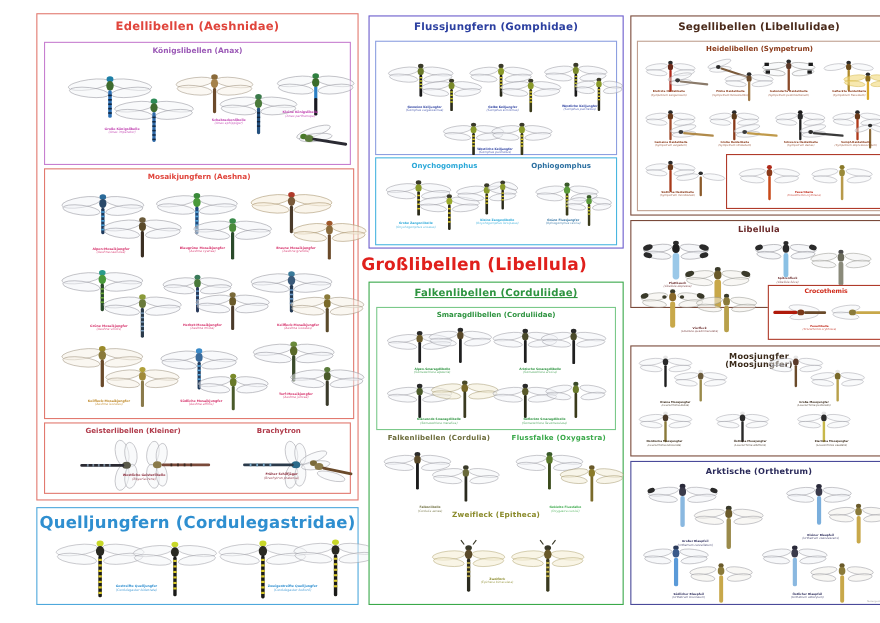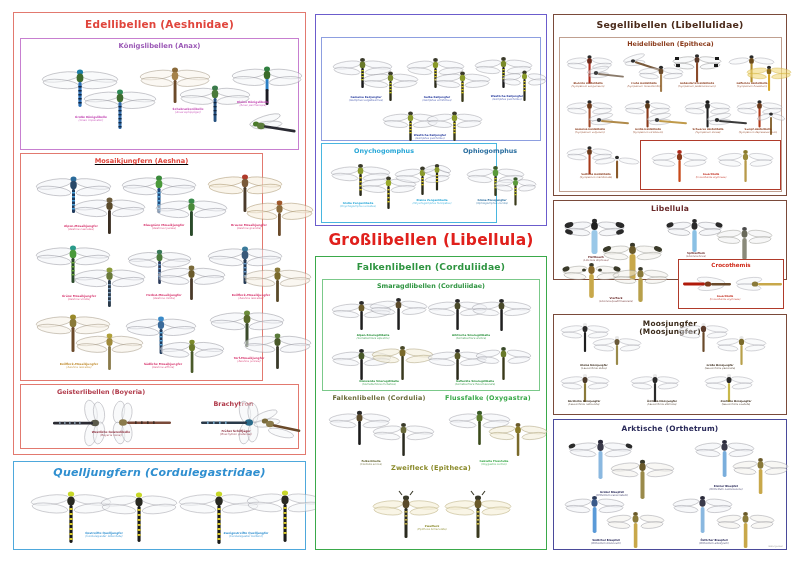--- a/index.html
+++ b/index.html
@@ -6,21 +6,21 @@
   html,body{margin:0;padding:0;}
   body{
     width:800px;height:566px;overflow:hidden;
     background:#ffffff;
     font-family:"DejaVu Sans","Liberation Sans",sans-serif;
     -webkit-font-smoothing:antialiased;
   }
   .poster{position:relative;width:800px;height:566px;background:#fff;}
 
   
-  .panel{position:absolute;box-sizing:border-box;background:#fff;}
+  .panel{position:absolute;box-sizing:border-box;background:#fff;margin-left:20px;}
   .panel>.hd{
     text-align:center;font-weight:bold;line-height:1.1;
     letter-spacing:.2px;
   }
   .sub{position:absolute;box-sizing:border-box;background:#fff;}
   .sub>.hd{text-align:center;font-weight:bold;line-height:1.15;}
 
   
   .plate{position:absolute;left:0;right:0;bottom:0;}
 
@@ -160,21 +160,21 @@
             <rect x="21" y="14" width="32" height="2.6" rx="1.2" fill="#2a2a32" transform="rotate(9 21 15)"></rect>
           </svg>
         </div>
         <div class="cap" style="left:232px;top:48px;color:#c040b0;font-size:2.9px;">
           <span>Kleine Königslibelle</span>
           <span class="sci">(Anax parthenope)</span>
         </div>
       </div>
     </div>
 
-    <div class="sub" style="left:6px;top:140px;width:243px;height:228px;border:1.3px solid #e2796f;text-decoration:underline;">
+    <div class="sub" style="left:6px;top:140px;width:282px;height:228px;border:1.3px solid #e2796f;">
       <div class="hd" style="color:#e0453c;font-size:6.6px;padding:4px 0 0;">Mosaikjungfern (Aeshna)</div>
       <div class="plate" style="top:13px;">
 
         <div class="dfly" style="left:14px;top:4px;">
           <svg width="78" height="44" viewBox="0 0 78 44">
             <g stroke="#8d8d96" stroke-width=".45" fill="#f2f3f7" fill-opacity=".5">
               <ellipse cx="19" cy="13" rx="18" ry="4.6" transform="rotate(-9 19 13)"></ellipse>
               <ellipse cx="58" cy="13" rx="18" ry="4.6" transform="rotate(9 58 13)"></ellipse>
               <ellipse cx="19" cy="20" rx="17" ry="4.4" transform="rotate(7 19 20)"></ellipse>
               <ellipse cx="58" cy="20" rx="17" ry="4.4" transform="rotate(-7 58 20)"></ellipse>
@@ -491,22 +491,22 @@
           </svg>
         </div>
         <div class="cap" style="left:228px;top:190px;color:#d6336c;font-size:2.9px;">
           <span>Torf-Mosaikjungfer</span>
           <span class="sci">(Aeshna juncea)</span>
         </div>
       </div>
     </div>
 
     <div class="sub" style="left:6px;top:371px;width:279px;height:65px;border:1.3px solid #e2796f;">
-      <div class="hd" style="position:absolute;left:10px;top:4px;width:140px;color:#b03a4a;font-size:6.4px;">Geisterlibellen (Boyeria)</div>
-      <div class="hd" style="position:absolute;left:150px;top:16px;width:125px;color:#b03a4a;font-size:6.4px;">Brachytron</div>
+      <div class="hd" style="position:absolute;left:10px;top:4px;width:140px;color:#b03a4a;font-size:6.4px;">Geisterlibellen (Kleiner)</div>
+      <div class="hd" style="position:absolute;left:150px;top:4px;width:125px;color:#b03a4a;font-size:6.4px;">Brachytron</div>
 
       <div class="dfly" style="left:26px;top:16px;">
         <svg width="84" height="44" viewBox="0 0 84 44">
           <g stroke="#9a9aa2" stroke-width=".45" fill="#f4f5f8" fill-opacity=".55">
             <ellipse cx="44" cy="11" rx="6" ry="12" transform="rotate(-12 44 11)"></ellipse>
             <ellipse cx="44" cy="33" rx="6" ry="12" transform="rotate(12 44 33)"></ellipse>
             <ellipse cx="52" cy="12" rx="5.5" ry="11" transform="rotate(-8 52 12)"></ellipse>
             <ellipse cx="52" cy="32" rx="5.5" ry="11" transform="rotate(8 52 32)"></ellipse>
           </g>
           <ellipse cx="48" cy="22" rx="4" ry="3.2" fill="#5a5a4a"></ellipse>
@@ -574,21 +574,21 @@
         </svg>
       </div>
       <div class="cap" style="left:215px;top:45px;color:#8a2a3a;font-size:2.9px;">
         <span>Früher Schilfjäger</span>
         <span class="sci">(Brachytron pratense)</span>
       </div>
     </div>
   </div>
 
   <div class="panel" style="left:13px;top:461px;width:293px;height:89px;border:1.4px solid #4ea8dc;">
-    <div class="hd" style="color:#2f8fd0;font-size:11px;padding:5px 0 0;font-style:italic;">Quelljungfern (Cordulegastridae)</div>
+    <div class="hd" style="color:#2f8fd0;font-size:15px;padding:5px 0 0;">Quelljungfern (Cordulegastridae)</div>
     <div class="plate" style="top:18px;">
       <div class="dfly" style="left:16px;top:6px;">
         <svg width="84" height="60" viewBox="0 0 84 60">
           <g stroke="#9a9aa2" stroke-width=".45" fill="#f4f5f8" fill-opacity=".5">
             <ellipse cx="20" cy="14" rx="19" ry="4.8" transform="rotate(-7 20 14)"></ellipse>
             <ellipse cx="62" cy="14" rx="19" ry="4.8" transform="rotate(7 62 14)"></ellipse>
             <ellipse cx="20" cy="22" rx="18" ry="4.6" transform="rotate(7 20 22)"></ellipse>
             <ellipse cx="62" cy="22" rx="18" ry="4.6" transform="rotate(-7 62 22)"></ellipse>
           </g>
           <ellipse cx="41" cy="8" rx="3.2" ry="2.6" fill="#c8d82a"></ellipse>
@@ -675,20 +675,21 @@
         </svg>
       </div>
       <div class="cap" style="left:232px;top:52px;color:#2f8fd0;font-size:2.9px;">
         <span>Zweigestreifte Quelljungfer</span>
         <span class="sci">(Cordulegaster boltonii)</span>
       </div>
     </div>
   </div>
 
   <div class="panel" style="left:315px;top:14px;width:232px;height:212px;border:1.5px solid #6b5ccc;">
+    <div class="hd" style="color:#2b3fa0;font-size:9.4px;padding:5px 0 4px;">Flussjungfern (Gomphidae)</div>
 
     <div class="sub" style="left:5px;top:22px;width:220px;height:104px;border:1px solid #8d9fe0;">
       <div class="plate" style="top:12px;">
         <div class="dfly" style="left:10px;top:4px;">
           <svg width="62" height="38" viewBox="0 0 62 38">
             <g stroke="#8d8d96" stroke-width=".4" fill="#f2f3f7" fill-opacity=".5">
               <ellipse cx="15" cy="11" rx="14" ry="3.6" transform="rotate(-8 15 11)"></ellipse>
               <ellipse cx="46" cy="11" rx="14" ry="3.6" transform="rotate(8 46 11)"></ellipse>
               <ellipse cx="15" cy="17" rx="13" ry="3.4" transform="rotate(7 15 17)"></ellipse>
               <ellipse cx="46" cy="17" rx="13" ry="3.4" transform="rotate(-7 46 17)"></ellipse>
@@ -852,21 +853,21 @@
             </g>
           </svg>
         </div>
         <div class="cap" style="left:108px;top:84px;color:#2b3fa0;font-size:2.7px;">
           <span>Westliche Keiljungfer</span>
           <span class="sci">(Gomphus pulchellus)</span>
         </div>
       </div>
     </div>
 
-    <div class="sub" style="left:5px;top:128px;width:176px;height:80px;border:1.2px solid #49b6e0;">
+    <div class="sub" style="left:5px;top:128px;width:220px;height:80px;border:1.2px solid #49b6e0;">
       <div class="hd" style="position:absolute;left:6px;top:4px;width:112px;color:#2aa8d8;font-size:6.4px;">Onychogomphus</div>
       <div class="hd" style="position:absolute;left:120px;top:4px;width:96px;color:#2b6fa0;font-size:6.4px;">Ophiogomphus</div>
 
       <div class="dfly" style="left:8px;top:16px;">
         <svg width="62" height="40" viewBox="0 0 62 40">
           <g stroke="#8d8d96" stroke-width=".4" fill="#f2f3f7" fill-opacity=".5">
             <ellipse cx="15" cy="11" rx="14" ry="3.6" transform="rotate(-8 15 11)"></ellipse>
             <ellipse cx="46" cy="11" rx="14" ry="3.6" transform="rotate(8 46 11)"></ellipse>
             <ellipse cx="15" cy="17" rx="13" ry="3.4" transform="rotate(7 15 17)"></ellipse>
             <ellipse cx="46" cy="17" rx="13" ry="3.4" transform="rotate(-7 46 17)"></ellipse>
@@ -986,21 +987,21 @@
         <span>Grüne Flussjungfer</span>
         <span class="sci">(Ophiogomphus cecilia)</span>
       </div>
     </div>
   </div>
 
   <div style="position:absolute;left:315px;top:231px;width:232px;text-align:center;
               color:#e0201c;font-size:15.5px;font-weight:bold;letter-spacing:.2px;">Großlibellen (Libellula)</div>
 
   <div class="panel" style="left:315px;top:256px;width:232px;height:294px;border:1.6px solid #3aa94a;">
-    <div class="hd" style="color:#2e9440;font-size:9.2px;padding:5px 0 4px;">Falkenlibellen (Corduliidae)</div>
+    <div class="hd" style="color:#2e9440;font-size:9.2px;padding:5px 0 4px;text-decoration:underline;">Falkenlibellen (Corduliidae)</div>
 
     <div class="sub" style="left:6px;top:22px;width:218px;height:112px;border:1px solid #7bc98a;">
       <div class="hd" style="color:#2e9440;font-size:6.4px;padding:3px 0 0;">Smaragdlibellen (Corduliidae)</div>
       <div class="plate" style="top:12px;">
         <div class="dfly" style="left:8px;top:6px;">
           <svg width="62" height="36" viewBox="0 0 62 36">
             <g stroke="#8d8d96" stroke-width=".4" fill="#f2f3f7" fill-opacity=".5">
               <ellipse cx="15" cy="10" rx="14" ry="3.4" transform="rotate(-8 15 10)"></ellipse>
               <ellipse cx="46" cy="10" rx="14" ry="3.4" transform="rotate(8 46 10)"></ellipse>
               <ellipse cx="15" cy="16" rx="13" ry="3.2" transform="rotate(7 15 16)"></ellipse>
@@ -1233,21 +1234,21 @@
     <div class="cap" style="left:116px;top:268px;color:#8a8a2a;font-size:2.7px;">
       <span>Zweifleck</span>
       <span class="sci">(Epitheca bimaculata)</span>
     </div>
   </div>
 
   <div class="panel" style="left:553px;top:14px;width:234px;height:182px;border:1.5px solid #7a4a3a;">
     <div class="hd" style="color:#4a2a1a;font-size:9.4px;padding:5px 0 4px;">Segellibellen (Libellulidae)</div>
 
     <div class="sub" style="left:5px;top:22px;width:223px;height:155px;border:1px solid #c0a090;">
-      <div class="hd" style="color:#8a3a1a;font-size:6.4px;padding:3px 0 0;">Heidelibellen (Epitheca)</div>
+      <div class="hd" style="color:#8a3a1a;font-size:6.4px;padding:3px 0 0;">Heidelibellen (Sympetrum)</div>
       <div class="plate" style="top:11px;">
 
         <div class="dfly" style="left:6px;top:3px;">
           <svg width="48" height="34" viewBox="0 0 48 34">
             <g stroke="#8d8d96" stroke-width=".35" fill="#f2f3f7" fill-opacity=".45">
               <ellipse cx="11" cy="9" rx="10" ry="2.8" transform="rotate(-8 11 9)"></ellipse>
               <ellipse cx="36" cy="9" rx="10" ry="2.8" transform="rotate(8 36 9)"></ellipse>
               <ellipse cx="11" cy="14" rx="9.5" ry="2.6" transform="rotate(7 11 14)"></ellipse>
               <ellipse cx="36" cy="14" rx="9.5" ry="2.6" transform="rotate(-7 36 14)"></ellipse>
             </g>

